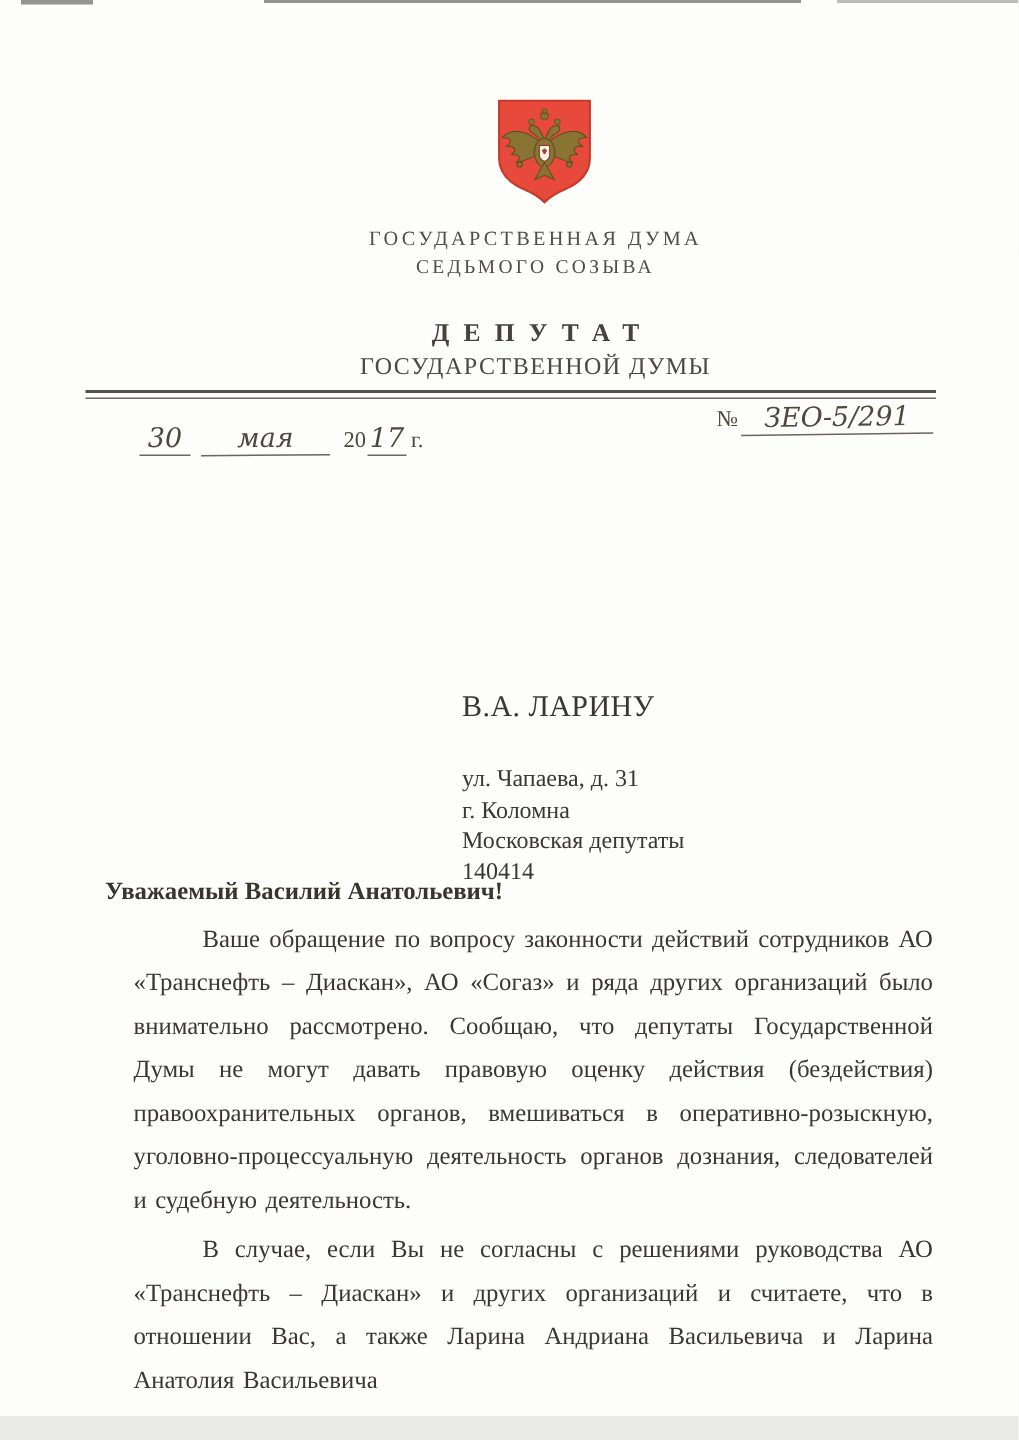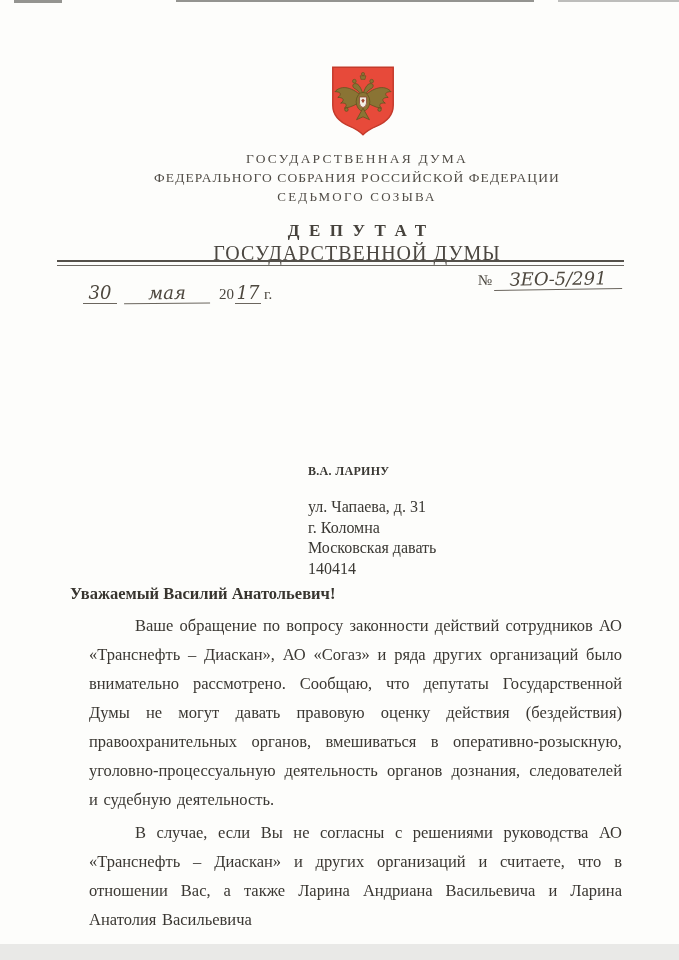--- a/index.html
+++ b/index.html
@@ -21,49 +21,49 @@
   .emblem{position:absolute;left:327px;top:63px;width:72px;height:76px;}
 
   .letterhead{
     position:absolute;left:37px;top:149px;width:640px;
     text-align:center;color:#514d47;
   }
   .lh-org1{font-size:13.5px;letter-spacing:2.2px;line-height:19px;}
   .lh-org2{font-size:13.5px;letter-spacing:1.1px;line-height:19px;}
   .lh-org3{font-size:13px;letter-spacing:2.2px;line-height:19px;}
   .lh-title{font-size:17px;font-weight:bold;letter-spacing:9.5px;text-indent:9.5px;
-            margin-top:14px;line-height:22px;color:#46423c;}
-  .lh-sub{font-size:20px;letter-spacing:1px;line-height:23px;color:#4b4741;}
+            margin-top:24px;line-height:22px;color:#46423c;}
+  .lh-sub{font-size:16px;letter-spacing:1px;line-height:23px;color:#4b4741;}
 
   .rule{
     position:absolute;left:57px;top:260px;width:567px;height:3px;
     border-top:2px solid #55514b;border-bottom:1px solid #6c6862;
   }
 
   .dateline{
     position:absolute;left:57px;top:276px;width:567px;height:30px;
     font-size:15px;color:#4b473f;
   }
-  .date-left{position:absolute;left:26px;bottom:2px;white-space:nowrap;}
+  .date-left{position:absolute;left:36px;bottom:2px;white-space:nowrap;}
   .date-right{position:absolute;right:2px;bottom:16px;white-space:nowrap;}
   .blank{display:inline-block;border-bottom:1px solid #6b665e;text-align:center;}
   .hw{
     font-family:"DejaVu Serif", serif;font-style:italic;
     font-size:18px;color:#4e483f;line-height:1;
   }
   .blank.day{width:34px;}
   .blank.month{width:86px;margin-left:7px;transform:rotate(-.5deg);}
   .printed{display:inline-block;margin-left:9px;}
   .blank.year{width:26px;margin-left:1px;}
   .suffix{margin-left:3px;}
   .no-sign{margin-right:2px;}
   .blank.number{width:128px;transform:rotate(-.8deg);}
 
   .recipient{position:absolute;left:308px;top:461px;font-size:16px;line-height:21px;}
-  .rec-name{font-weight:bold;font-size:12px;margin-bottom:15px;letter-spacing:.3px;}
+  .rec-name{font-weight:normal;font-size:20px;margin-bottom:28px;letter-spacing:.3px;}
   .rec-line{line-height:20.5px;}
 
   .salutation{
     position:absolute;left:70px;top:584px;width:540px;
     text-align:left;font-weight:bold;font-size:16.5px;color:#38352f;
   }
 
   .body-text{
     position:absolute;left:85px;top:607px;width:541px;
     font-size:16.5px;line-height:29px;text-align:justify;color:#3a3732;
@@ -108,42 +108,41 @@
         <circle cx="50" cy="14.5" r="2.2"></circle>
       </g>
 
       <path d="M45.2 46.5 h9.6 v8.5 q0 4.2 -4.8 6.2 q-4.8 -2 -4.8 -6.2 Z" fill="#f2efe6" stroke="#8a3b2e" stroke-width="1"></path>
       <path d="M47.5 51 l2.5 -2 l2.5 2 l-2 3.5 h-1 Z" fill="#a0452f" stroke="none"></path>
     </svg>
   </div>
 
   <div class="letterhead">
     <div class="lh-org1">ГОСУДАРСТВЕННАЯ ДУМА</div>
-    <div class="lh-org2">ФЕДЕРАЛЬНОГО СОБРАНИЯ РОССИЙСКОЙ ФЕДЕРАЦИИ</div>
     <div class="lh-org3">СЕДЬМОГО СОЗЫВА</div>
     <div class="lh-title">ДЕПУТАТ</div>
     <div class="lh-sub">ГОСУДАРСТВЕННОЙ ДУМЫ</div>
   </div>
 
   <div class="rule"></div>
 
   <div class="dateline">
     <div class="date-left">
       <span class="blank day"><span class="hw">30</span></span><span class="blank month"><span class="hw">мая</span></span><span class="printed">20</span><span class="blank year"><span class="hw">17</span></span><span class="suffix">г.</span>
     </div>
     <div class="date-right">
       <span class="no-sign">№</span><span class="blank number"><span class="hw">ЗЕО-5/291</span></span>
     </div>
   </div>
 
   <div class="recipient">
     <div class="rec-name">В.А. ЛАРИНУ</div>
     <div class="rec-line">ул. Чапаева, д. 31</div>
     <div class="rec-line">г. Коломна</div>
-    <div class="rec-line">Московская давать</div>
+    <div class="rec-line">Московская депутаты</div>
     <div class="rec-line">140414</div>
   </div>
 
   <div class="salutation">Уважаемый Василий Анатольевич!</div>
 
   <div class="body-text">
     <p>Ваше обращение по вопросу законности действий сотрудников АО «Транснефть – Диаскан», АО «Согаз» и ряда других организаций было внимательно рассмотрено. Сообщаю, что депутаты Государственной Думы не могут давать правовую оценку действия (бездействия) правоохранительных органов, вмешиваться в оперативно-розыскную, уголовно-процессуальную деятельность органов дознания, следователей и судебную деятельность.</p>
     <p>В случае, если Вы не согласны с решениями руководства АО «Транснефть – Диаскан» и других организаций и считаете, что в отношении Вас, а также Ларина Андриана Васильевича и Ларина Анатолия Васильевича</p>
   </div>
 

